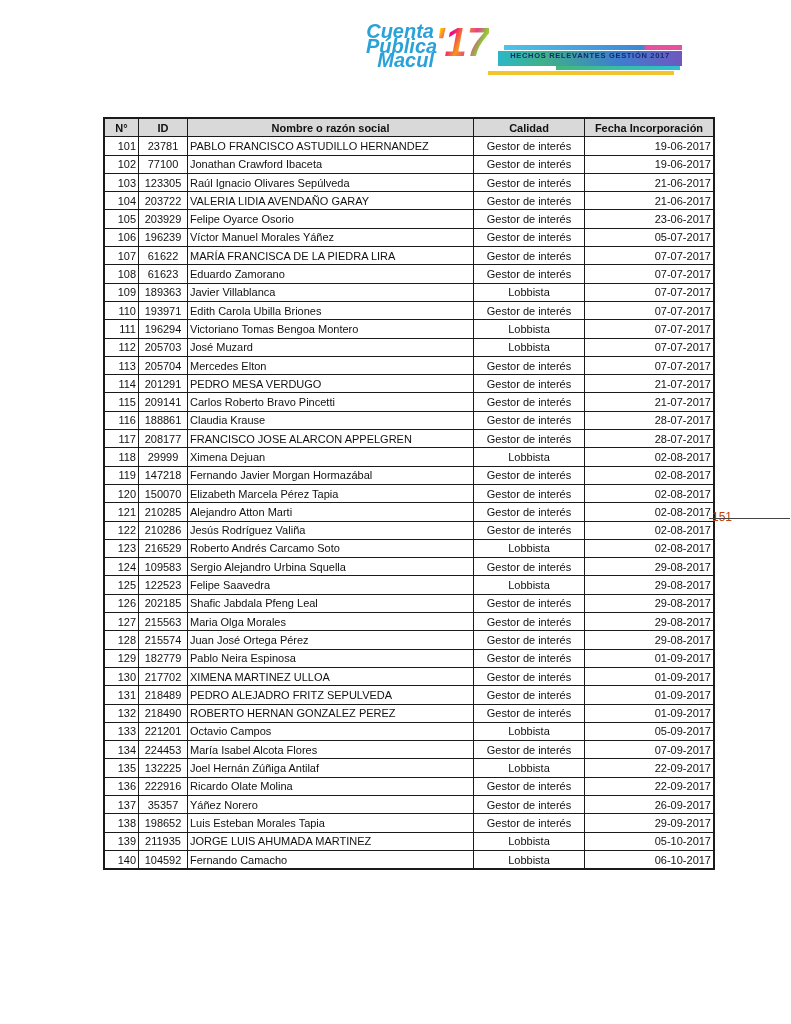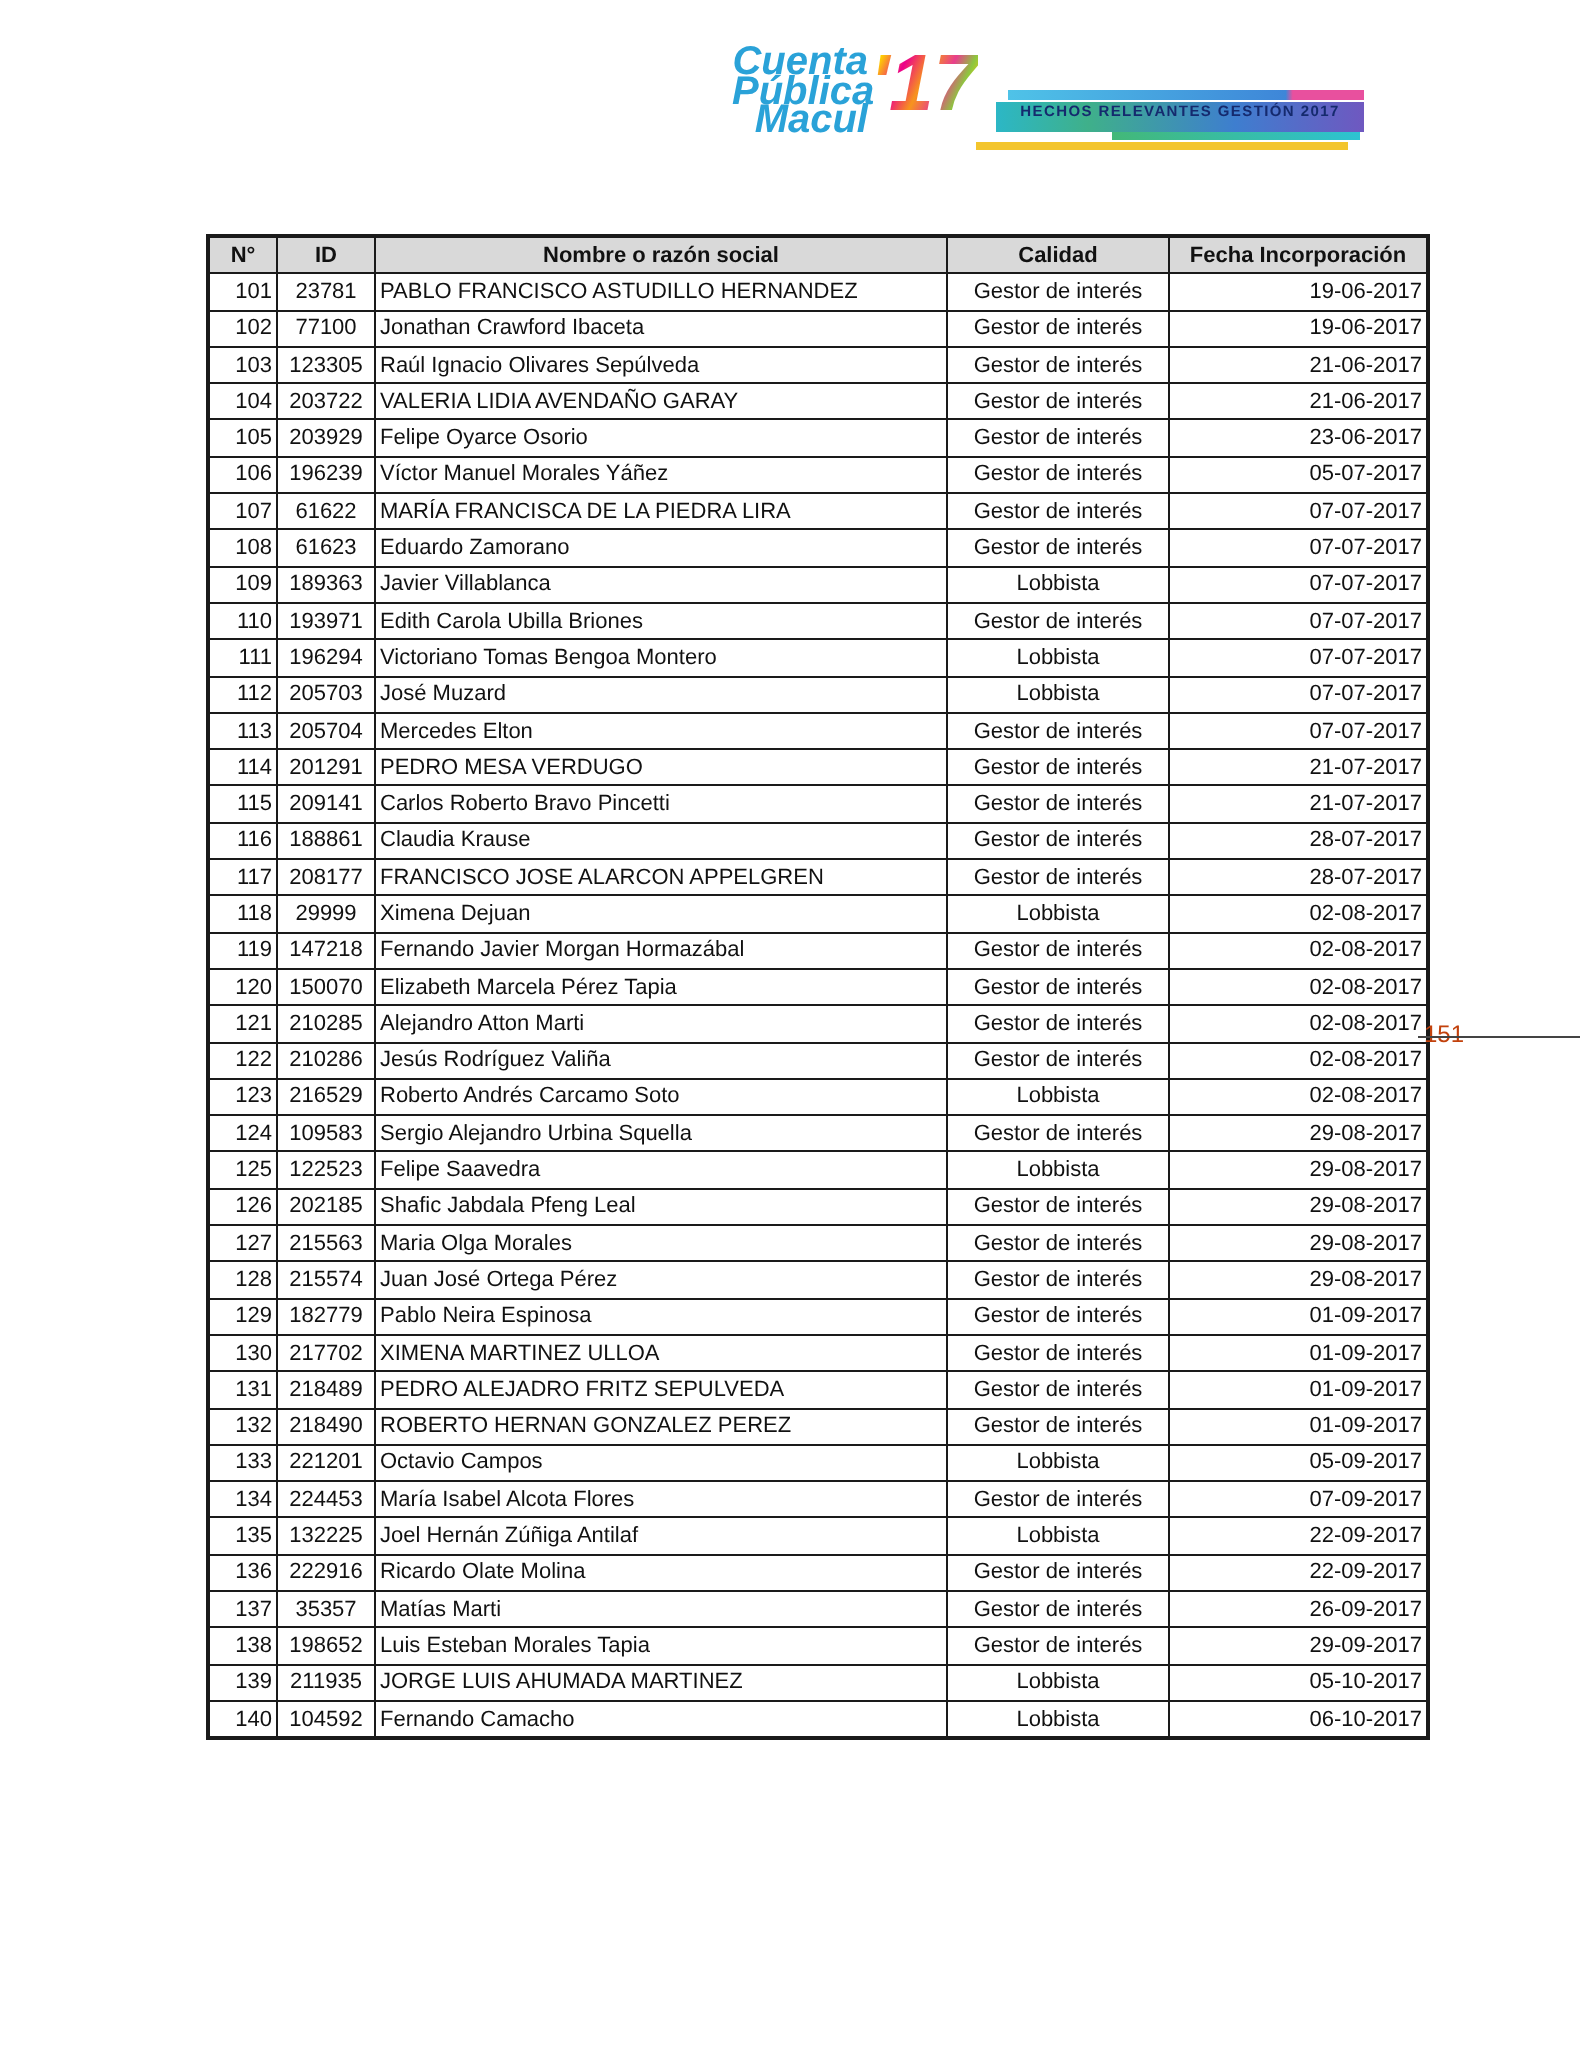--- a/index.html
+++ b/index.html
@@ -340,21 +340,21 @@
         <tr>
           <td class="c0">136</td>
           <td class="c1">222916</td>
           <td class="c2">Ricardo Olate Molina</td>
           <td class="c3">Gestor de interés</td>
           <td class="c4">22-09-2017</td>
         </tr>
         <tr>
           <td class="c0">137</td>
           <td class="c1">35357</td>
-          <td class="c2">Matías Marti</td>
+          <td class="c2">Yáñez Norero</td>
           <td class="c3">Gestor de interés</td>
           <td class="c4">26-09-2017</td>
         </tr>
         <tr>
           <td class="c0">138</td>
           <td class="c1">198652</td>
           <td class="c2">Luis Esteban Morales Tapia</td>
           <td class="c3">Gestor de interés</td>
           <td class="c4">29-09-2017</td>
         </tr>

